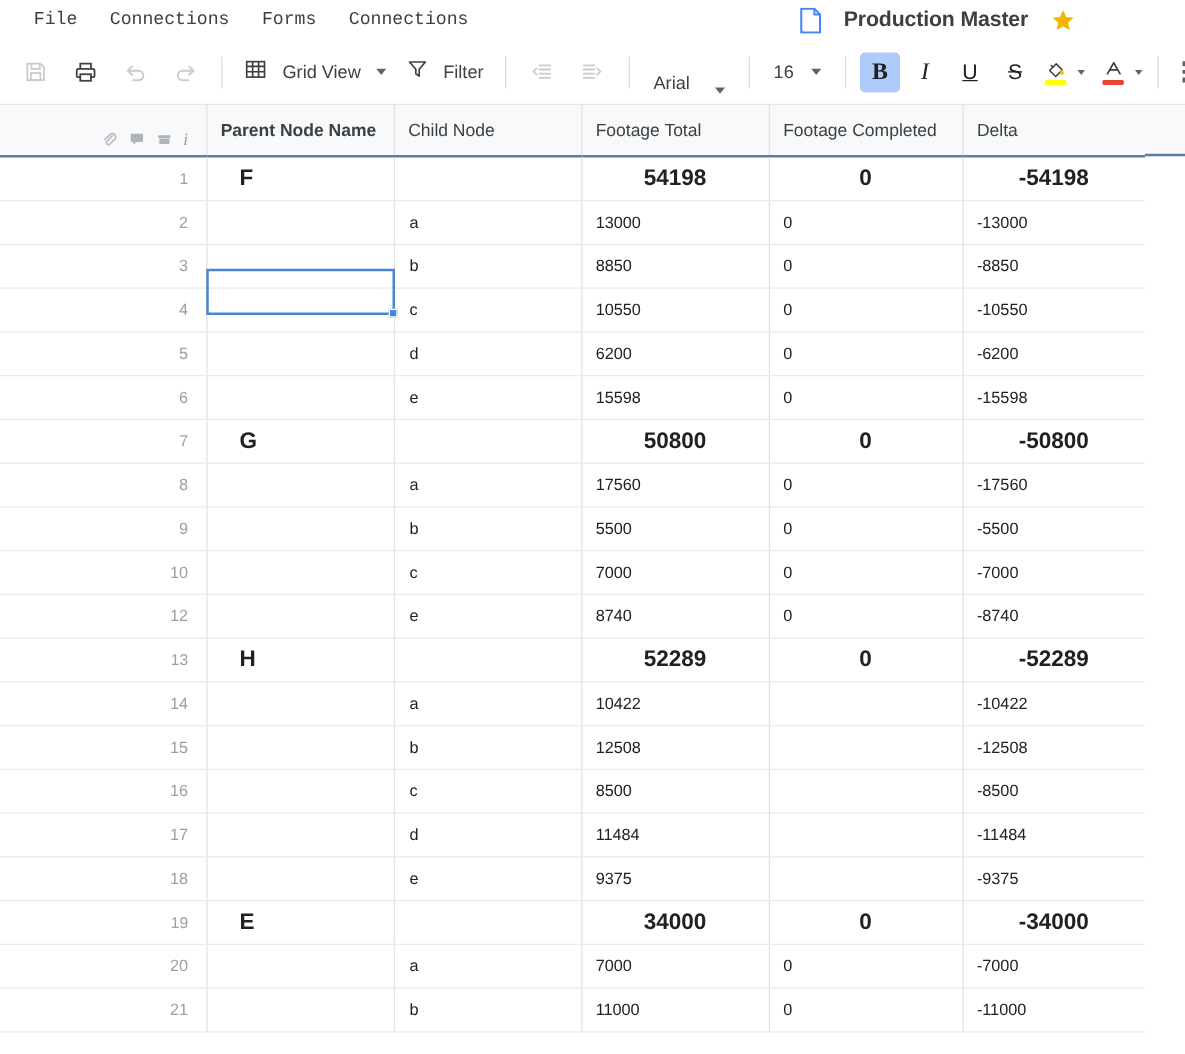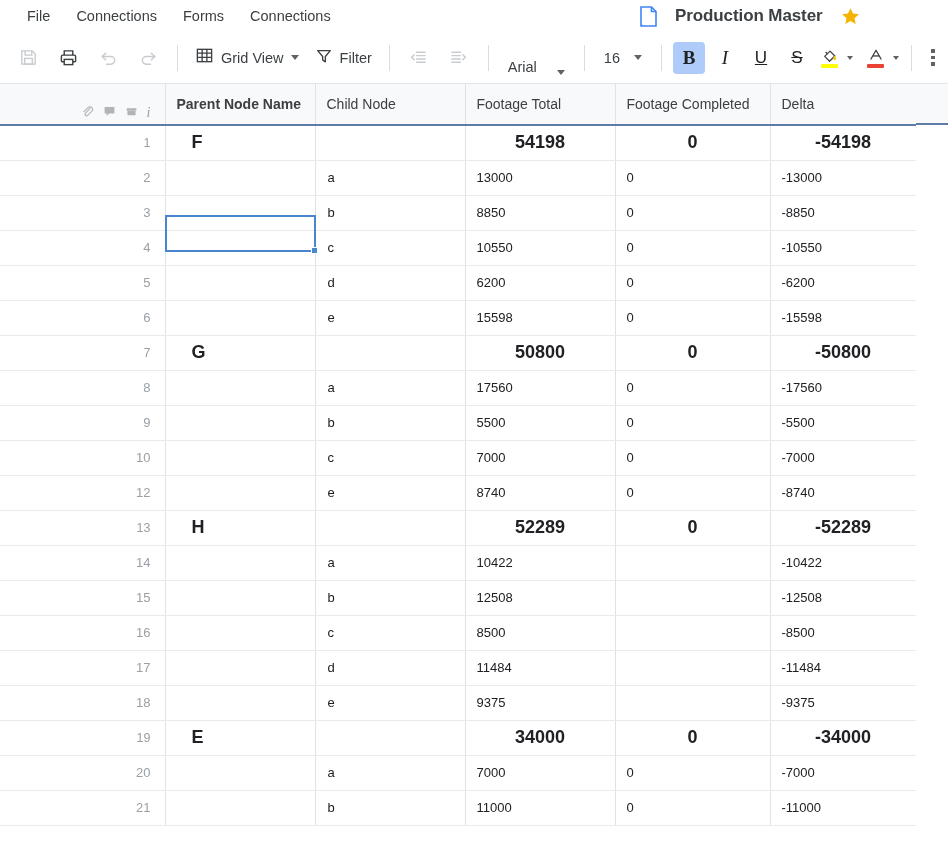--- a/index.html
+++ b/index.html
@@ -76,21 +76,21 @@
     width: 1px; height: 26px;
     background: #dadce0;
     margin: 0 9px;
     flex: 0 0 auto;
   }
   .tb-group {
     display: flex; align-items: center;
     height: 34px;
     padding: 0 8px;
     border-radius: 4px;
-    gap: 7px;
+    gap: 12px;
     flex: 0 0 auto;
   }
   .tb-label {
     font-size: 14.5px;
     color: #3c4043;
     white-space: nowrap;
   }
   .caret {
     width: 0; height: 0;
     border-left: 4px solid transparent;
@@ -258,21 +258,21 @@
     top: 0; left: 916px;
     width: 32px; height: 41px;
     background: #f8f9fa;
     border-bottom: 2px solid #5f7ba8;
   }
 </style>
 </head>
 <body>
 
 <div class="menubar">
-  <div id="menu-items" style="display:flex;align-items:flex-end;">
+  <div id="menu-items" style="display:flex;align-items:flex-end;font-family:Liberation Mono, monospace;">
       <div class="menu-item">File</div>
       <div class="menu-item">Connections</div>
       <div class="menu-item">Forms</div>
       <div class="menu-item">Connections</div>
     </div>
 
   <div class="doc-title-wrap">
     <span>
       <svg class="doc-icon" viewBox="0 0 17 21">
         <path d="M1 1 H11.5 L16 5.5 V20 H1 Z" fill="#ffffff" stroke="#4285f4" stroke-width="1.6"></path>

